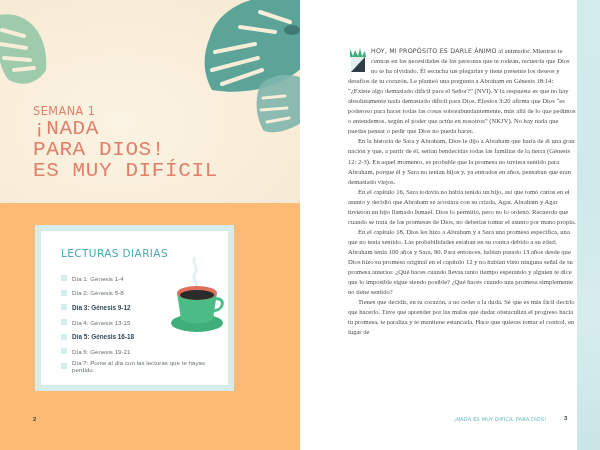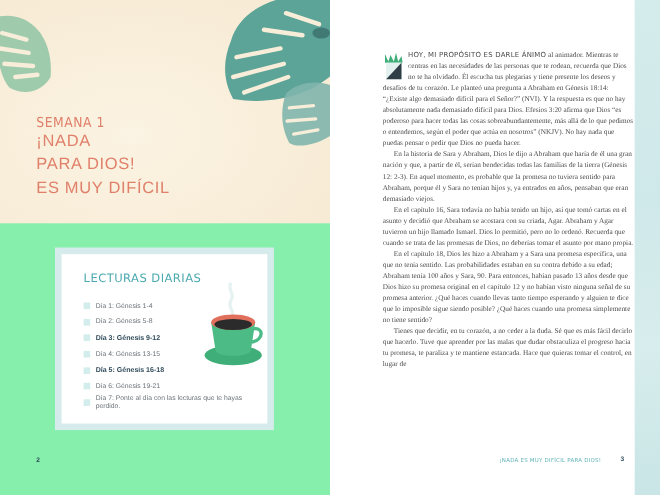--- a/index.html
+++ b/index.html
@@ -2,29 +2,29 @@
 <html><head>
 <meta charset="utf-8">
 <style>
   * { margin:0; padding:0; box-sizing:border-box; }
   html, body { width:600px; height:450px; overflow:hidden; background:#ffffff; }
   body { position:relative; font-family:"Liberation Sans", sans-serif; }
 
   .spread { position:absolute; left:0; top:0; width:600px; height:450px; }
 
   
-  .left-page { position:absolute; left:0; top:0; width:300px; height:450px; background:#86efac; }
+  .left-page { position:absolute; left:0; top:0; width:300px; height:450px; background:#fdba74; }
   .hero { position:absolute; left:0; top:0; width:300px; height:203px;
           background: radial-gradient(ellipse at 40% 60%, #fbf3e3 0%, #f8edd8 60%, #f6e9d2 100%); overflow:hidden; }
   .leaf { position:absolute; }
   .hero-text { position:absolute; left:33px; top:104px; color:#e0806a; }
   .week-label { font-family:"DejaVu Sans", sans-serif; font-size:12.5px; letter-spacing:0.5px; font-weight:normal; line-height:14px; font-stretch:condensed; }
-  .title-line { font-family:Liberation Sans, sans-serif; font-size:15px; line-height:21px; letter-spacing:0.6px; font-weight:normal; }
+  .title-line { font-family:Liberation Mono, monospace; font-size:21px; line-height:21px; letter-spacing:0.6px; font-weight:normal; }
 
-  .reading-box { position:absolute; left:50px; top:225px; width:199px; height:166px;
+  .reading-box { position:absolute; left:35px; top:225px; width:199px; height:166px;
                  background:#d6ecec; padding:6px; }
   .reading-inner { position:relative; width:100%; height:100%; background:#ffffff; }
   .reading-title { position:absolute; left:20px; top:16px; font-family:"DejaVu Sans", sans-serif;
                    font-size:10.5px; color:#4aa9b0; letter-spacing:0.4px; }
   .reading-list { position:absolute; left:20px; top:40px; list-style:none; }
   .reading-item { display:flex; align-items:center; height:14.6px; font-size:6.2px; color:#6a7378; }
   .reading-item.bold { font-weight:bold; color:#2f4a5a; font-size:6.4px; }
   .checkbox { width:6px; height:6px; background:#d3ecec; margin-right:5px; flex:0 0 auto; }
   .cup { position:absolute; left:126px; top:24px; width:60px; height:80px; }
 

